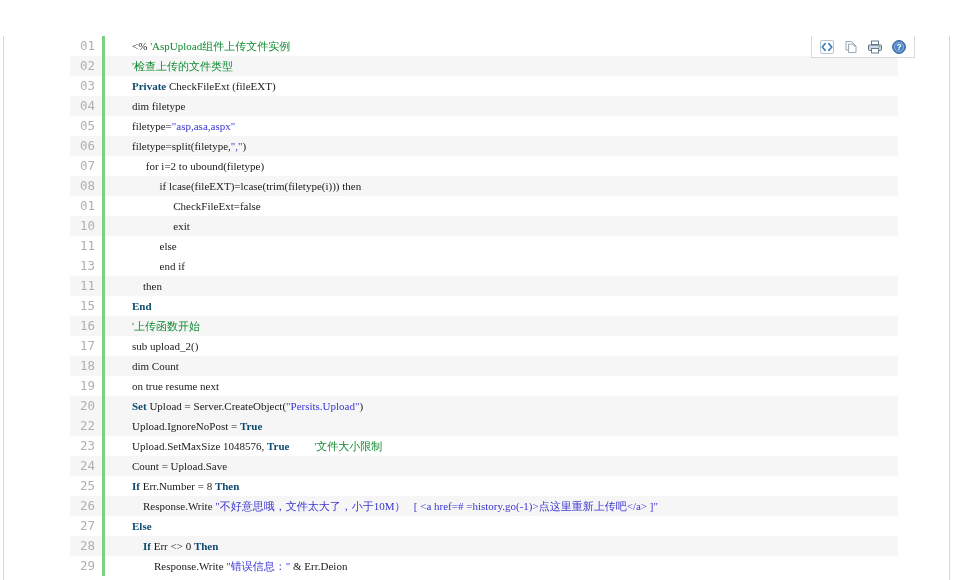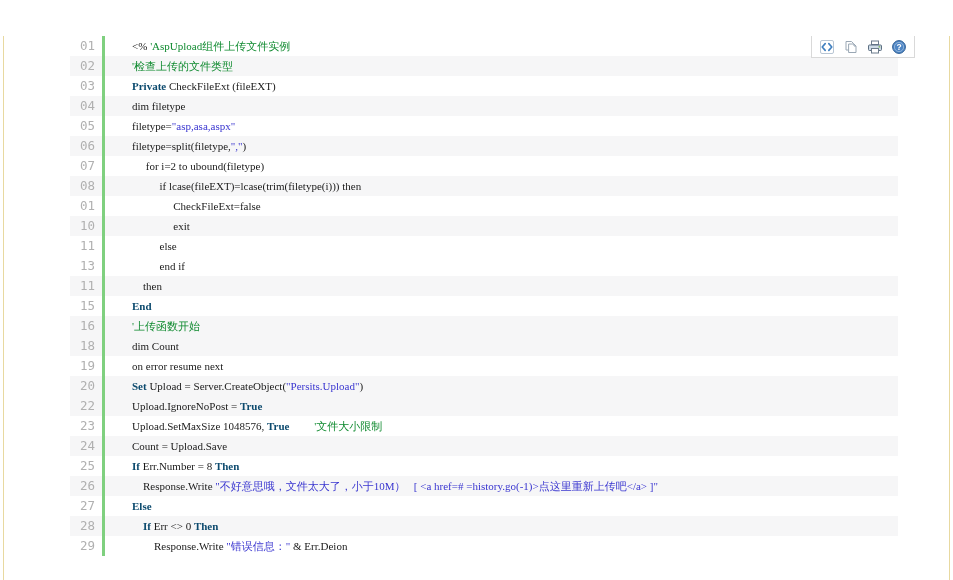--- a/index.html
+++ b/index.html
@@ -135,22 +135,23 @@
       <div class="code-line even"><span class="lineno">06</span><span class="gutter-bar"></span><span class="codetext"><span class="t-txt">filetype=split(filetype,</span><span class="t-str">","</span><span class="t-txt">)</span></span></div>
       <div class="code-line odd"><span class="lineno">07</span><span class="gutter-bar"></span><span class="codetext"><span class="t-txt">     for i=2 to ubound(filetype)</span></span></div>
       <div class="code-line even"><span class="lineno">08</span><span class="gutter-bar"></span><span class="codetext"><span class="t-txt">          if lcase(fileEXT)=lcase(trim(filetype(i))) then</span></span></div>
       <div class="code-line odd"><span class="lineno">01</span><span class="gutter-bar"></span><span class="codetext"><span class="t-txt">               CheckFileExt=false</span></span></div>
       <div class="code-line even"><span class="lineno">10</span><span class="gutter-bar"></span><span class="codetext"><span class="t-txt">               exit</span></span></div>
       <div class="code-line odd"><span class="lineno">11</span><span class="gutter-bar"></span><span class="codetext"><span class="t-txt">          else</span></span></div>
       <div class="code-line odd"><span class="lineno">13</span><span class="gutter-bar"></span><span class="codetext"><span class="t-txt">          end if</span></span></div>
       <div class="code-line even"><span class="lineno">11</span><span class="gutter-bar"></span><span class="codetext"><span class="t-txt">    then</span></span></div>
       <div class="code-line odd"><span class="lineno">15</span><span class="gutter-bar"></span><span class="codetext"><span class="t-kw">End</span></span></div>
       <div class="code-line even"><span class="lineno">16</span><span class="gutter-bar"></span><span class="codetext"><span class="t-cmt">'上传函数开始</span></span></div>
+      <div class="code-line odd"><span class="lineno">17</span><span class="gutter-bar"></span><span class="codetext"><span class="t-txt">sub upload_2()</span></span></div>
       <div class="code-line even"><span class="lineno">18</span><span class="gutter-bar"></span><span class="codetext"><span class="t-txt">dim Count</span></span></div>
-      <div class="code-line odd"><span class="lineno">19</span><span class="gutter-bar"></span><span class="codetext"><span class="t-txt">on error resume next</span></span></div>
+      <div class="code-line odd"><span class="lineno">19</span><span class="gutter-bar"></span><span class="codetext"><span class="t-txt">on true resume next</span></span></div>
       <div class="code-line even"><span class="lineno">20</span><span class="gutter-bar"></span><span class="codetext"><span class="t-kw">Set</span><span class="t-txt"> Upload = Server.CreateObject(</span><span class="t-str">"Persits.Upload"</span><span class="t-txt">)</span></span></div>
       <div class="code-line even"><span class="lineno">22</span><span class="gutter-bar"></span><span class="codetext"><span class="t-txt">Upload.IgnoreNoPost = </span><span class="t-kw">True</span></span></div>
       <div class="code-line odd"><span class="lineno">23</span><span class="gutter-bar"></span><span class="codetext"><span class="t-txt">Upload.SetMaxSize 1048576, </span><span class="t-kw">True</span><span class="t-txt">         </span><span class="t-cmt">'文件大小限制</span></span></div>
       <div class="code-line even"><span class="lineno">24</span><span class="gutter-bar"></span><span class="codetext"><span class="t-txt">Count = Upload.Save</span></span></div>
       <div class="code-line odd"><span class="lineno">25</span><span class="gutter-bar"></span><span class="codetext"><span class="t-kw">If</span><span class="t-txt"> Err.Number = 8 </span><span class="t-kw">Then</span></span></div>
       <div class="code-line even"><span class="lineno">26</span><span class="gutter-bar"></span><span class="codetext"><span class="t-txt">    Response.Write </span><span class="t-str">"不好意思哦，文件太大了，小于10M）   [ &lt;a href=# =history.go(-1)&gt;点这里重新上传吧&lt;/a&gt; ]"</span></span></div>
       <div class="code-line odd"><span class="lineno">27</span><span class="gutter-bar"></span><span class="codetext"><span class="t-kw">Else</span></span></div>
       <div class="code-line even"><span class="lineno">28</span><span class="gutter-bar"></span><span class="codetext"><span class="t-txt">    </span><span class="t-kw">If</span><span class="t-txt"> Err &lt;&gt; 0 </span><span class="t-kw">Then</span></span></div>
       <div class="code-line odd"><span class="lineno">29</span><span class="gutter-bar"></span><span class="codetext"><span class="t-txt">        Response.Write </span><span class="t-str">"错误信息："</span><span class="t-txt"> &amp; Err.Deion</span></span></div>
     </div>

